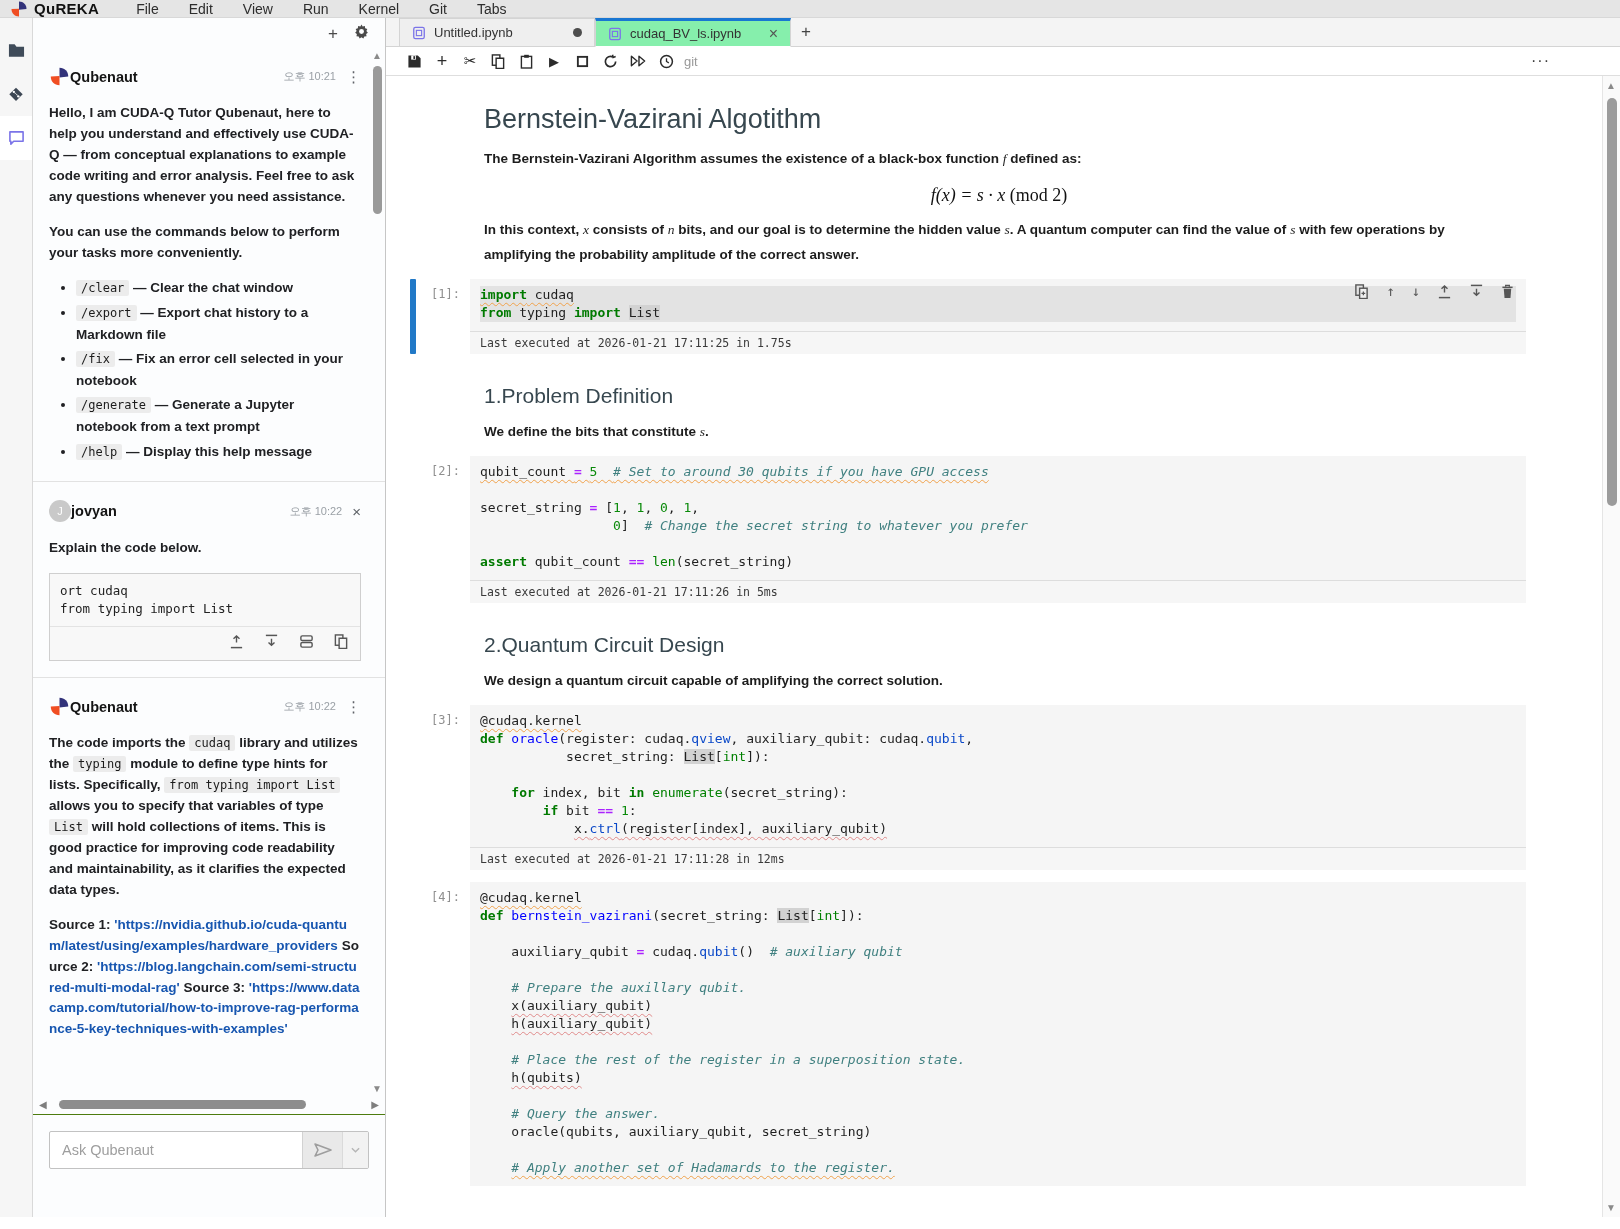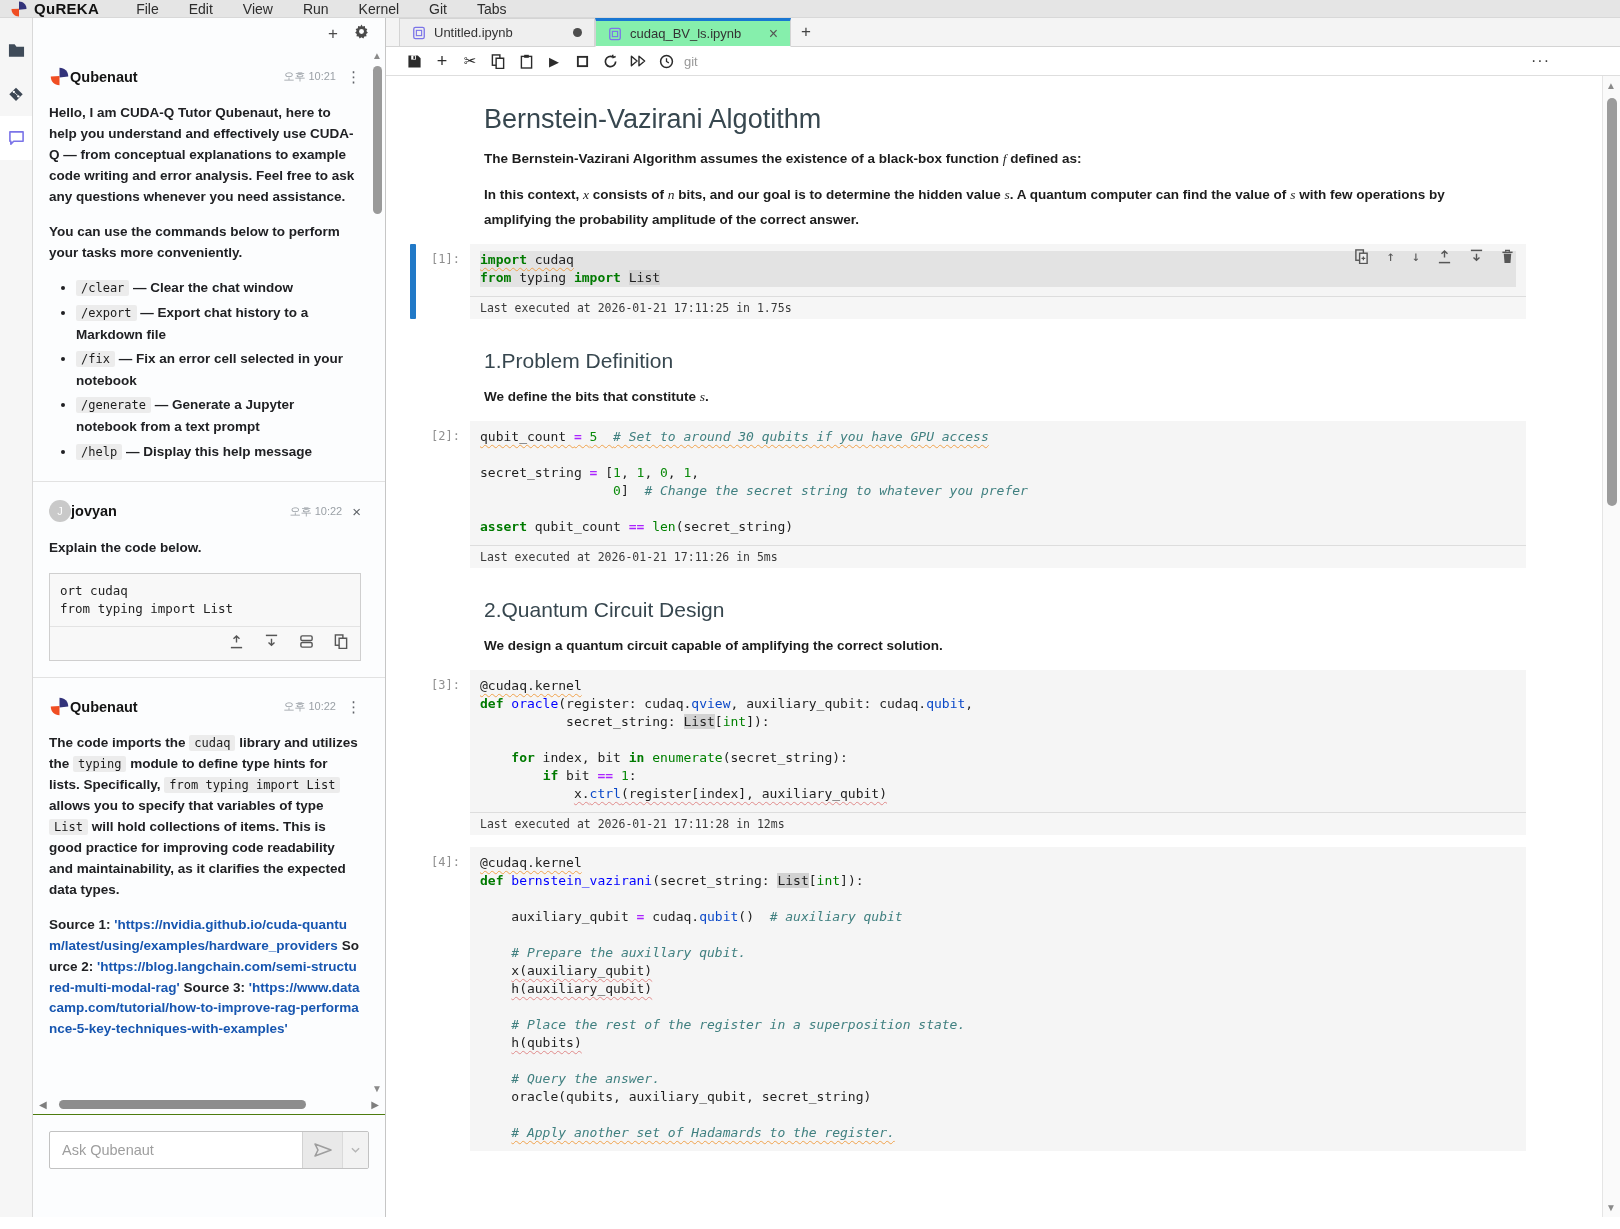--- a/index.html
+++ b/index.html
@@ -363,20 +363,21 @@
       <span class="tb-git">git</span>
       <span class="tb-more">···</span>
     </div>
 
     <div class="nb-body">
       <div class="nb-content">
 
         <div class="md-block">
           <div class="nb-title">Bernstein-Vazirani Algotithm</div>
           <p class="nb-p"><span>The Bernstein-Vazirani Algorithm assumes the existence of a black-box function </span><span class="seg-math">f</span><span> defined as:</span></p>
+          <div class="nb-math"><span class="seg-math">f(x) = s · x</span><span class="seg-mathrm">   (mod 2)</span></div>
           <p class="nb-p"><span>In this context, </span><span class="seg-math">x</span><span> consists of </span><span class="seg-math">n</span><span> bits, and our goal is to determine the hidden value </span><span class="seg-math">s</span><span>. A quantum computer can find the value of </span><span class="seg-math">s</span><span> with few operations by amplifying the probability amplitude of the correct answer.</span></p>
         </div>
 
         <div>
             <div class="nb-cell">
               <div class="sel-bar"></div>
               <div class="prompt">[1]:</div>
               <div class="cell-box">
                 <div class="editor editor-sel">
                   <div class="code-line"><span class="tk kw sqo">import</span><span class="tk pl sqo"> cudaq</span></div>

